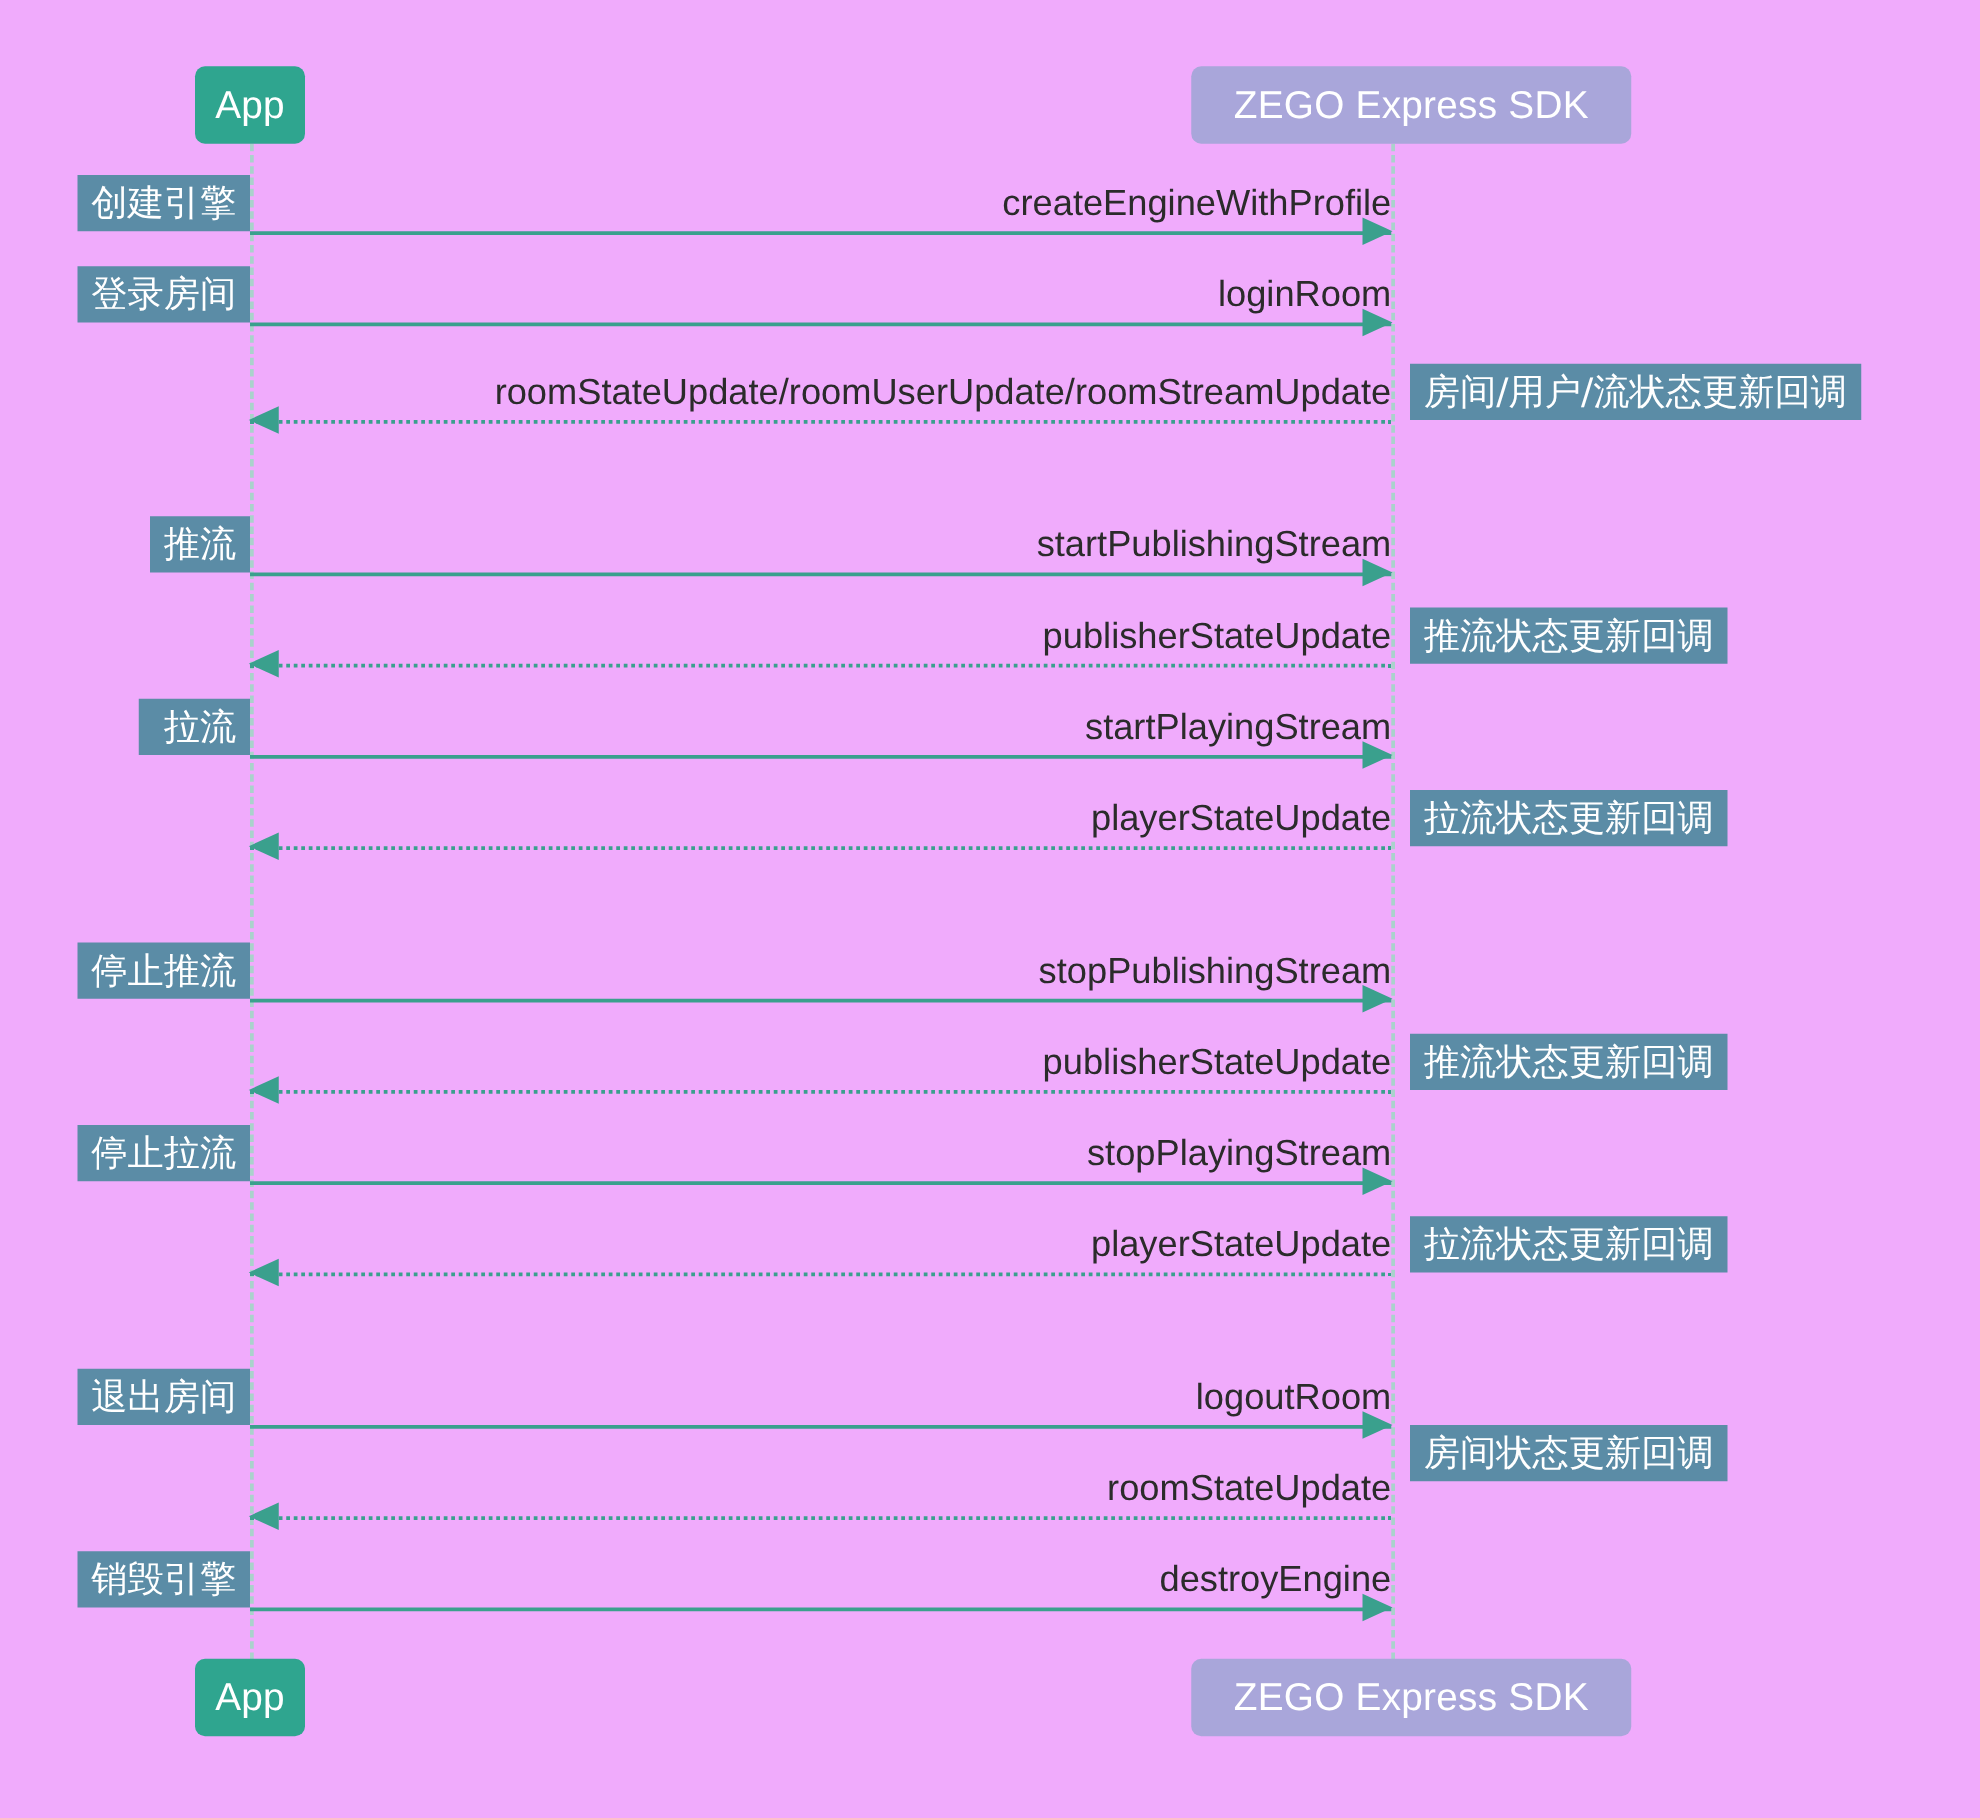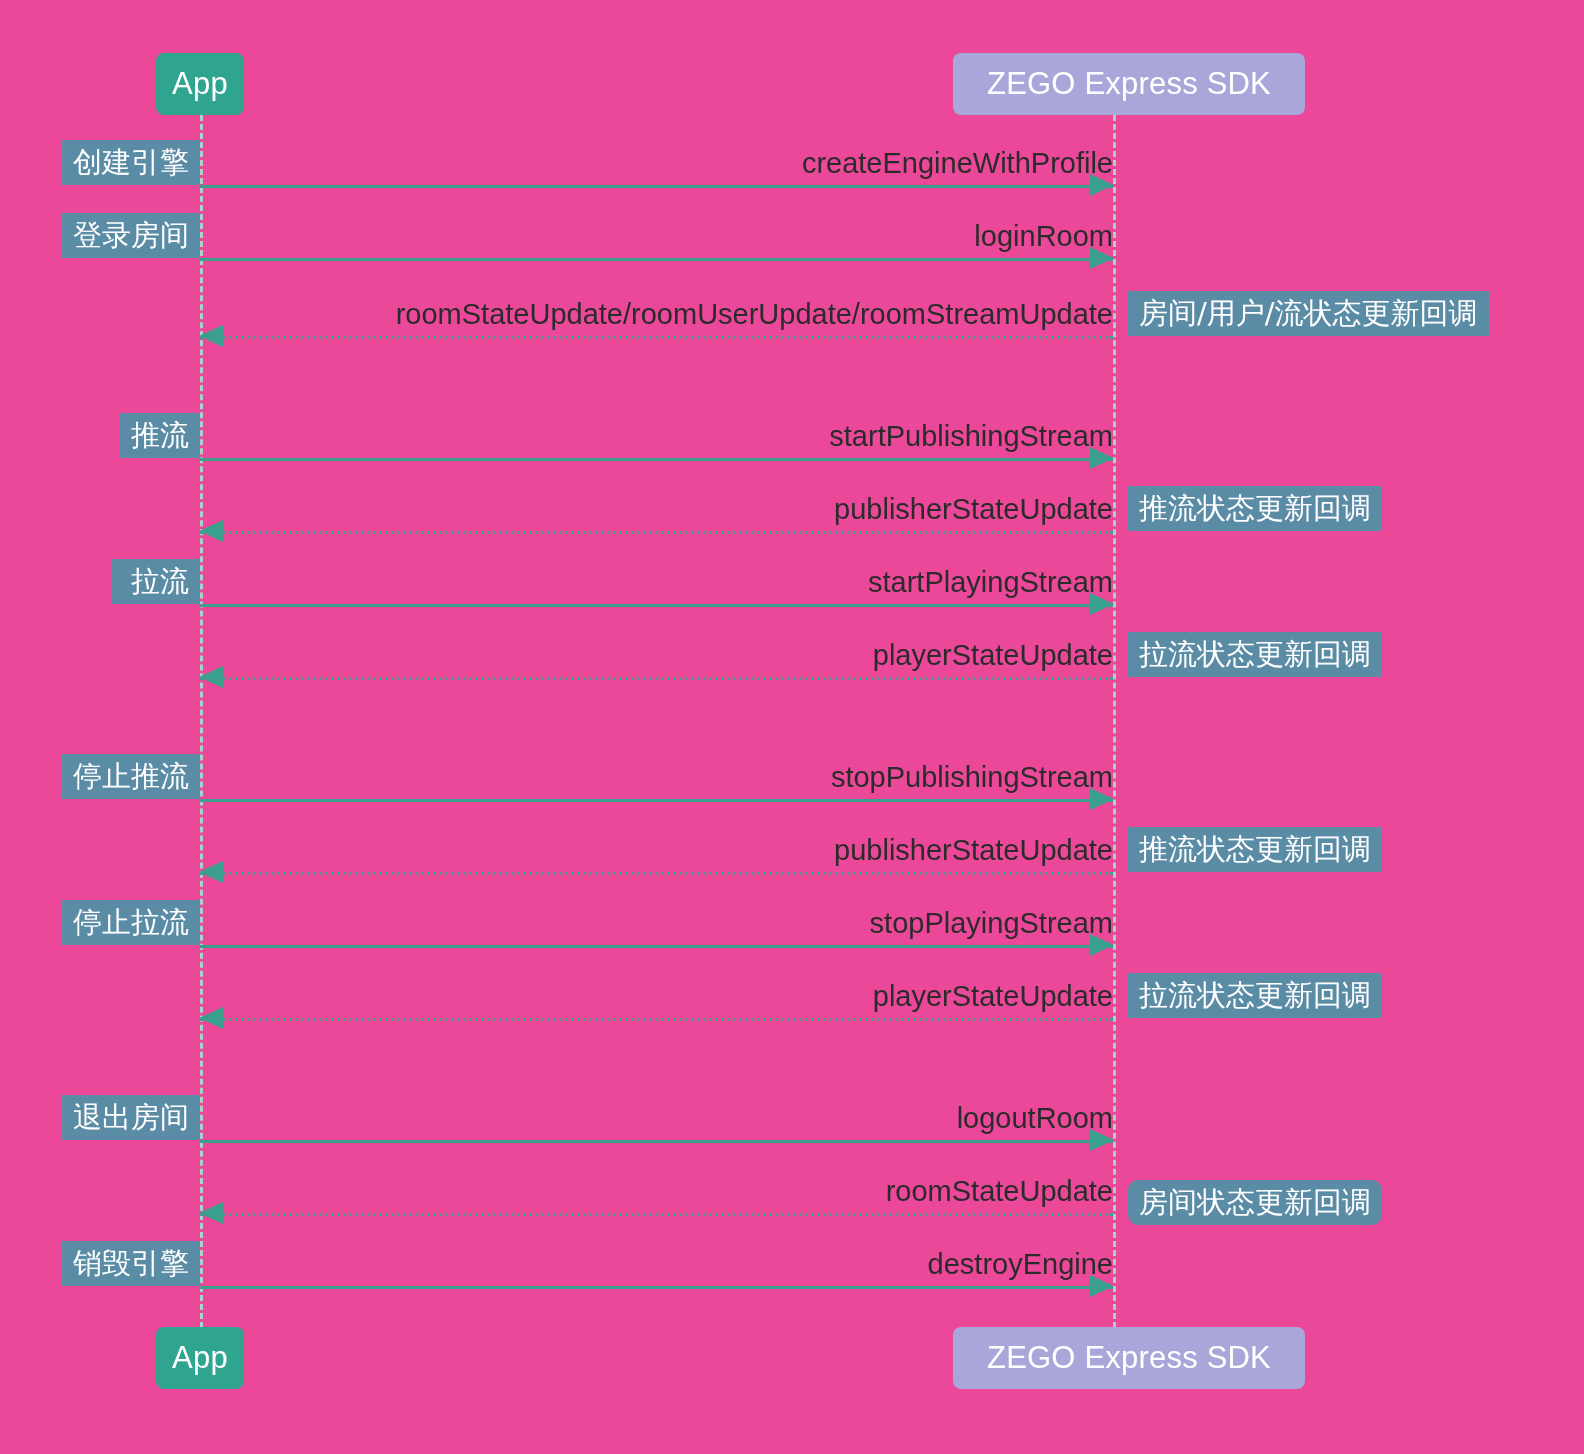--- a/index.html
+++ b/index.html
@@ -7,21 +7,21 @@
     padding: 0;
     background: #ffffff;
   }
   body {
     font-family: "Liberation Sans", "DejaVu Sans", sans-serif;
   }
   #stage {
     position: relative;
     width: 1584px;
     height: 1454px;
-    background: #ec4899;
+    background: #f0abfc;
     overflow: hidden;
   }
 
   
   .lifeline {
     position: absolute;
     width: 0;
     border-left: 3px dashed #a9d2cb;
     top: 115px;
     height: 1213px;
@@ -209,21 +209,21 @@
         <div class="line"></div>
         <div class="head"></div>
         <div class="caption">logoutRoom</div>
       </div>
       <div class="chip left" style="top: 1095px;">退出房间</div>
       <div class="msg reply" style="top: 1213px;">
         <div class="line"></div>
         <div class="head"></div>
         <div class="caption">roomStateUpdate</div>
       </div>
-      <div class="chip right" style="top: 1180px; border-radius: 10px;">房间状态更新回调</div>
+      <div class="chip right" style="top: 1140px;">房间状态更新回调</div>
       <div class="msg req" style="top: 1286px;">
         <div class="line"></div>
         <div class="head"></div>
         <div class="caption">destroyEngine</div>
       </div>
       <div class="chip left" style="top: 1241px;">销毁引擎</div>
     </div>
 
 </div>
 

